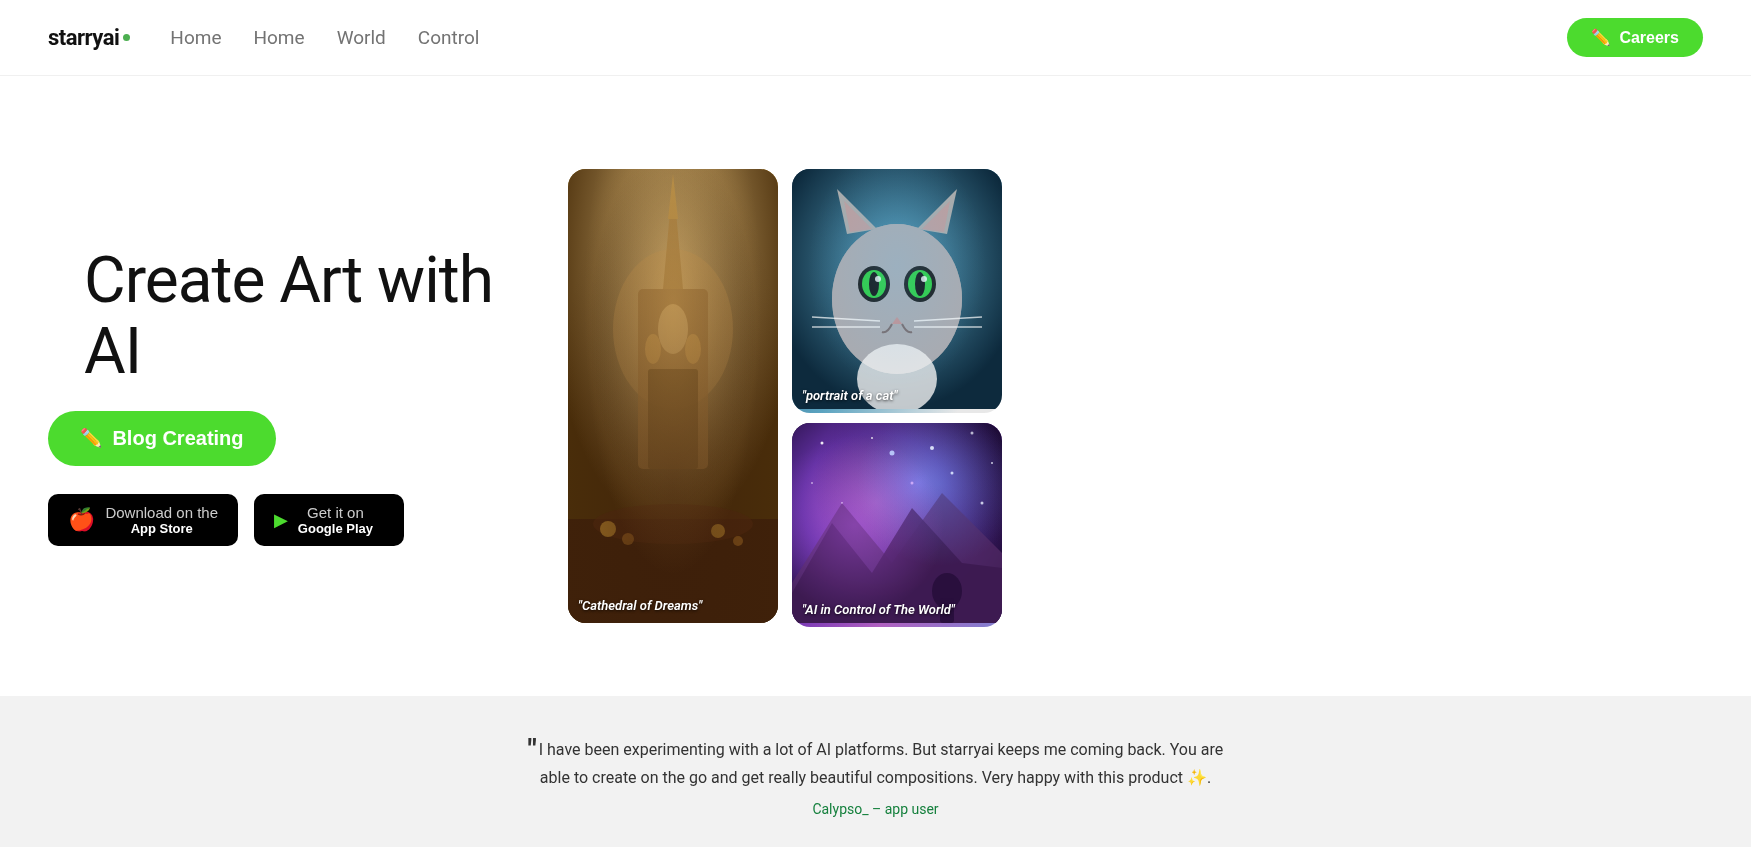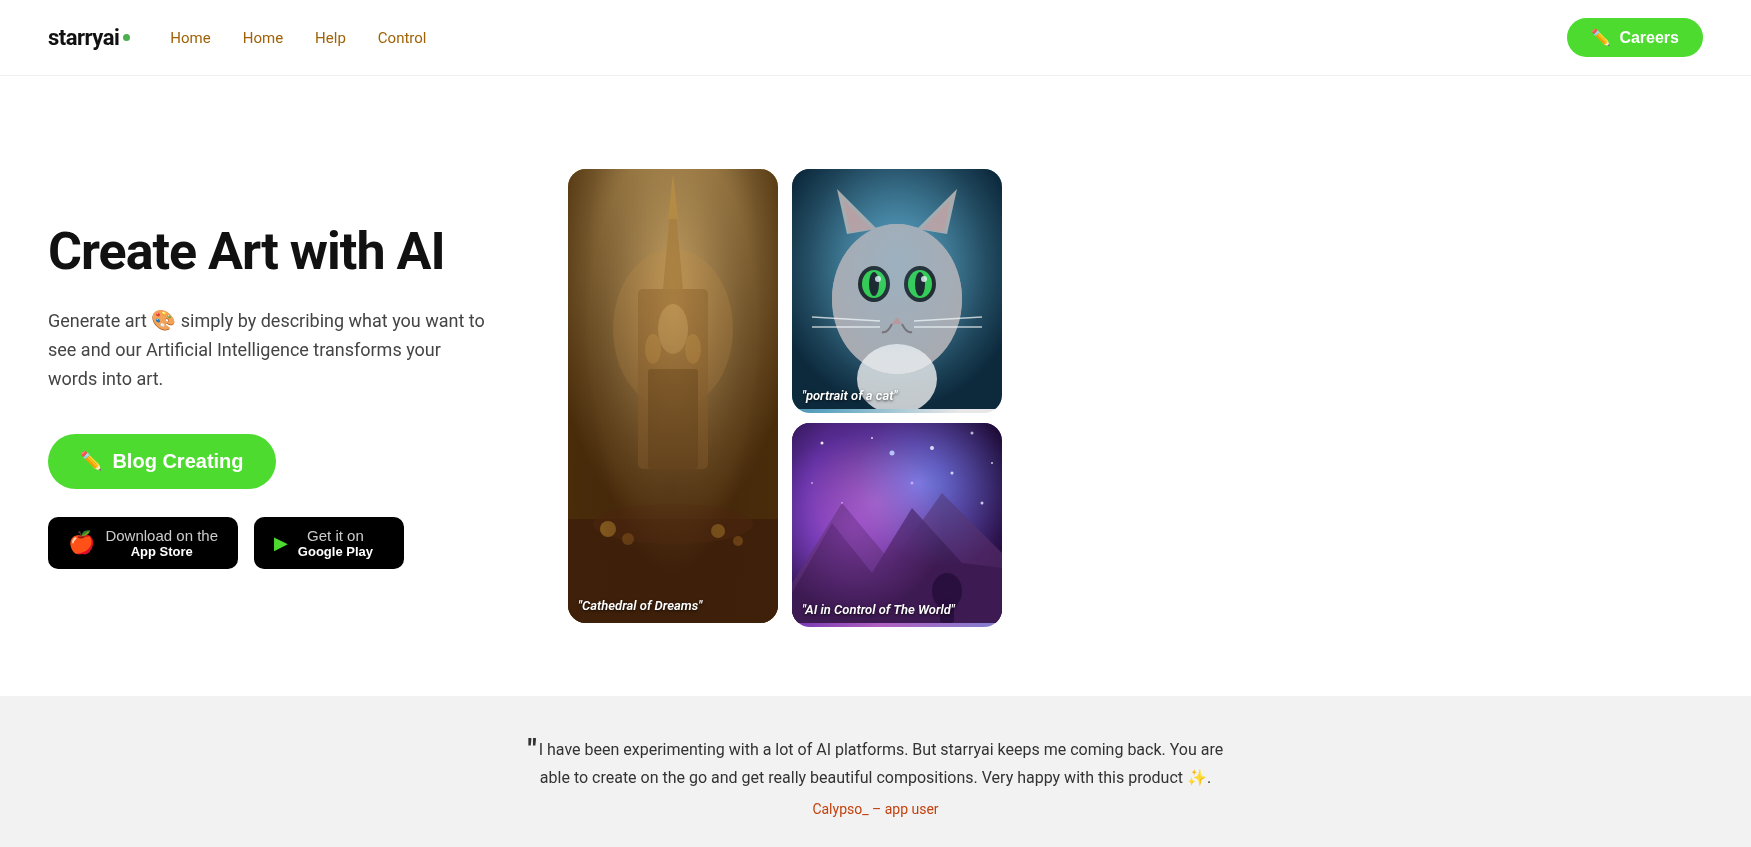--- a/index.html
+++ b/index.html
@@ -33,22 +33,22 @@
       margin-left: 2px;
     }
     .nav-links {
       display: flex;
       gap: 32px;
       list-style: none;
       flex: 1;
     }
     .nav-links a {
       text-decoration: none;
-      color: #a16207;
-      font-size: 15px;
+      color: #737373;
+      font-size: 19px;
       font-weight: 400;
     }
     .create-btn {
       background: #4cdb2e;
       color: #fff;
       border: none;
       border-radius: 24px;
       padding: 10px 24px;
       font-size: 16px;
       font-weight: 600;
@@ -66,26 +66,27 @@
       padding: 60px 48px 40px 48px;
       min-height: 620px;
       position: relative;
     }
     .hero-left {
       flex: 1;
       max-width: 520px;
       padding-right: 40px;
     }
     .hero-title {
-      font-size: 52px;
-      font-weight: 700;
+      font-size: 64px;
+      font-weight: 400;
       color: #111;
       line-height: 1.1;
       margin-bottom: 24px;
       letter-spacing: -1px;
+      margin-left: 36px;
     }
     .hero-subtitle {
       font-size: 18px;
       color: #444;
       line-height: 1.6;
       margin-bottom: 40px;
       max-width: 440px;
     }
     .hero-subtitle .palette-emoji { font-size: 20px; }
 
@@ -206,49 +207,46 @@
     }
     .testimonial-quote .open-quote {
       font-size: 28px;
       font-weight: 800;
       vertical-align: top;
       line-height: 1;
       margin-right: 2px;
     }
     .testimonial-attribution {
       font-size: 14px;
-      color: #c2410c;
+      color: #15803d;
     }
   </style>
 </head>
 <body>
 
 <nav>
   <div class="logo">
     <span>starryai</span>
       <span class="logo-dot"></span>
   </div>
   <ul class="nav-links">
     <li><a href="#">Home</a></li>
     <li><a href="#">Home</a></li>
-    <li><a href="#">Help</a></li>
+    <li><a href="#">World</a></li>
     <li><a href="#">Control</a></li>
   </ul>
   <button class="create-btn">
     <span class="pencil-icon">✏️</span>
     <span>Careers</span>
   </button>
 </nav>
 
 <section class="hero">
   <div class="hero-left">
     <h1 class="hero-title">Create Art with AI</h1>
-    <p class="hero-subtitle">
-      <span>Generate art </span><span class="palette-emoji">🎨</span><span> simply by describing what you want to see and our Artificial Intelligence transforms your words into art.</span>
-    </p>
     <button class="start-creating-btn">
       <span class="pencil-icon">✏️</span>
       <span>Blog Creating</span>
     </button>
     <div class="store-buttons">
       <button class="store-btn">
         <span class="store-icon">🍎</span>
         <span>
           <span class="store-btn-text-small">Download on the</span>
           <span class="store-btn-text-large">App Store</span>

